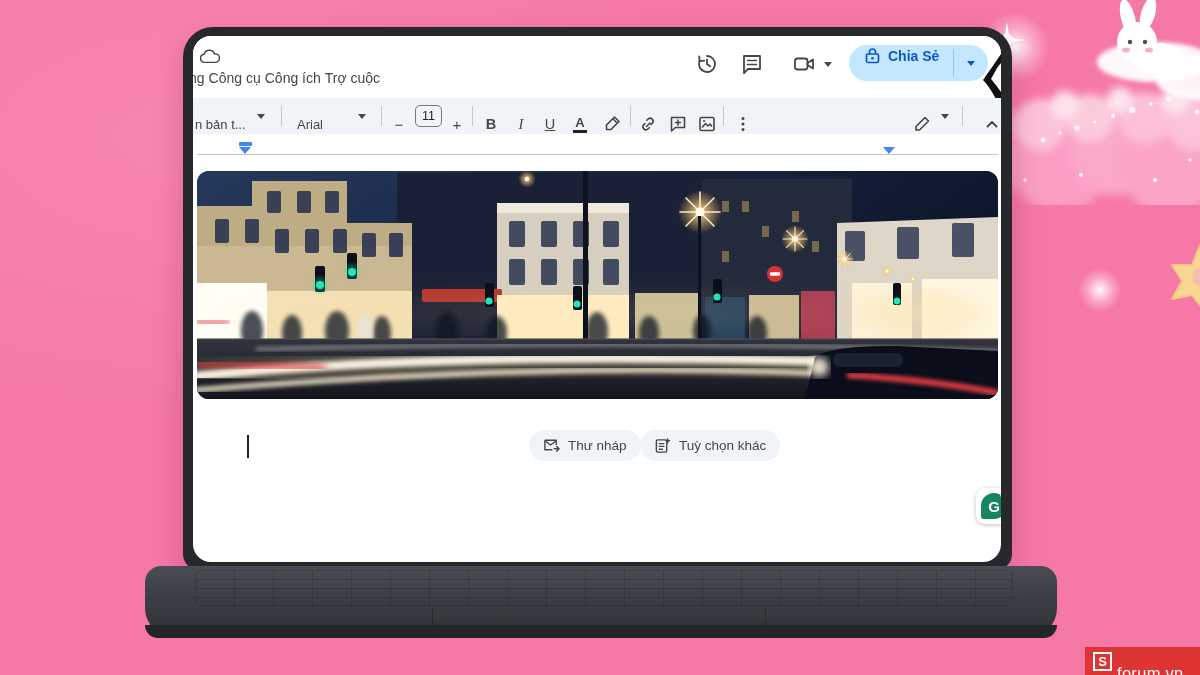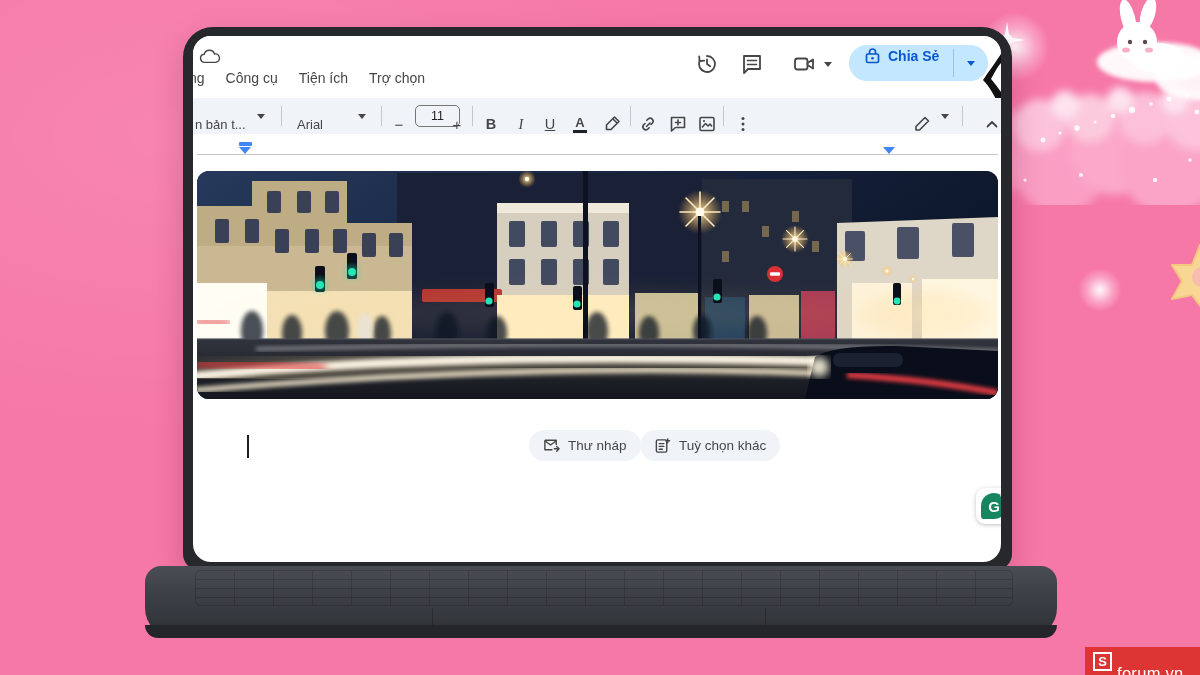--- a/index.html
+++ b/index.html
@@ -51,21 +51,21 @@
       repeating-linear-gradient(180deg, transparent 0 8px, rgba(0,0,0,.30) 8px 9px);
     opacity:.55;
   }
   .palm-line { position:absolute; top:42px; height:20px; width:1px; background:rgba(0,0,0,.25); }
   .palm-line.l1 { left:287px; } .palm-line.l2 { left:620px; }
 
   
   .menubar { left:0; top:0; width:808px; height:62px; background:#fff; }
   .cloud-icon { left:6px; top:12px; width:22px; height:18px; color:#444746; }
   .menu-items {
-    left:-6px; top:31px; display:flex; gap:17px;
+    left:-6px; top:31px; display:flex; 
     font-size:14px; color:#444746; white-space:nowrap;align-items:center;
   }
   .menu-item { padding:3px 2px; cursor:default; }
   .mb-icon { width:24px; height:24px; color:#444746; top:16px; }
   .ic-history { left:502px; } .ic-comment { left:547px; } .ic-cam { left:599px; }
   .caret { width:0; height:0; border-left:4.5px solid transparent; border-right:4.5px solid transparent; border-top:5px solid #444746; }
   .cam-caret { left:631px; top:26px; }
   .share-btn {
     left:656px; top:9px; height:36px; display:flex; align-items:stretch;
     background:#c2e7ff; border-radius:18px; overflow:hidden;
@@ -81,21 +81,21 @@
   .toolbar { left:0; top:62px; width:808px; height:36px; background:#f0f4f9; color:#444746; }
   .tb { position:absolute; top:16px; height:20px; display:flex; align-items:center; }
   .tb-sep { width:1px; height:20px; top:8px; background:#c4c7c5; position:absolute; }
   .tb-text { font-size:13px; color:#444746; }
   .style-sel { left:2px; width:62px; overflow:hidden; white-space:nowrap; }
   .style-caret { left:64px; top:16px; }
   .font-sel { left:104px; }
   .font-caret { left:165px; top:16px; }
   .fs-btn { font-size:15px; width:16px; justify-content:center; }
   .size-box {
-    left:222px; top:7px; width:45px; height:22px;
+    left:222px; top:7px; width:27px; height:22px;
     border:1px solid #747775; border-radius:5px;
     display:flex; align-items:center; justify-content:center;
     font-size:12.5px; color:#202124; background:#f0f4f9;
   }
   .fmt { font-size:14.5px; width:20px; justify-content:center; color:#444746; }
   .fmt-b { font-weight:bold; }
   .fmt-i { font-style:italic; font-family:"Liberation Serif",serif; }
   .fmt-u { text-decoration:underline; }
   .fmt-a { font-weight:bold; line-height:1; flex-direction:column; }
   .fmt-a .bar { width:14px; height:3px; background:#202124; margin-top:1px; }
@@ -233,22 +233,22 @@
 
 <div class="abs screen">
 
   <div class="abs menubar">
     <svg class="abs cloud-icon" viewBox="0 0 24 20">
       <path d="M6 16 a4.5 4.5 0 0 1 -.5 -8.97 A6 6 0 0 1 17 6.6 A4.2 4.2 0 0 1 18.5 16 Z" fill="none" stroke="#444746" stroke-width="1.6"></path>
     </svg>
     <div class="abs menu-items">
       <span class="menu-item">ng</span>
       <span class="menu-item">Công cụ</span>
-      <span class="menu-item">Tiện ích</span>
-      <span class="menu-item">Trợ chọn</span>
+      <span class="menu-item">Công ích</span>
+      <span class="menu-item">Trợ cuộc</span>
     </div>
 
     <svg class="abs mb-icon ic-history" viewBox="0 0 24 24">
       <path d="M12 4 a8 8 0 1 1 -7.4 4.9" fill="none" stroke="currentColor" stroke-width="1.8" stroke-linecap="round"></path>
       <path d="M4.2 4.5 L4.6 9.2 L9.2 8.6" fill="none" stroke="currentColor" stroke-width="1.8" stroke-linecap="round" stroke-linejoin="round"></path>
       <path d="M12 7.5 V12 L15.2 14.2" fill="none" stroke="currentColor" stroke-width="1.8" stroke-linecap="round"></path>
     </svg>
     <svg class="abs mb-icon ic-comment" viewBox="0 0 24 24">
       <path d="M4 4 h16 v13 h-12 l-4 4 Z" fill="none" stroke="currentColor" stroke-width="1.8" stroke-linejoin="round"></path>
       <path d="M7.5 8.5 h9 M7.5 12.5 h9" stroke="currentColor" stroke-width="1.6" stroke-linecap="round"></path>

